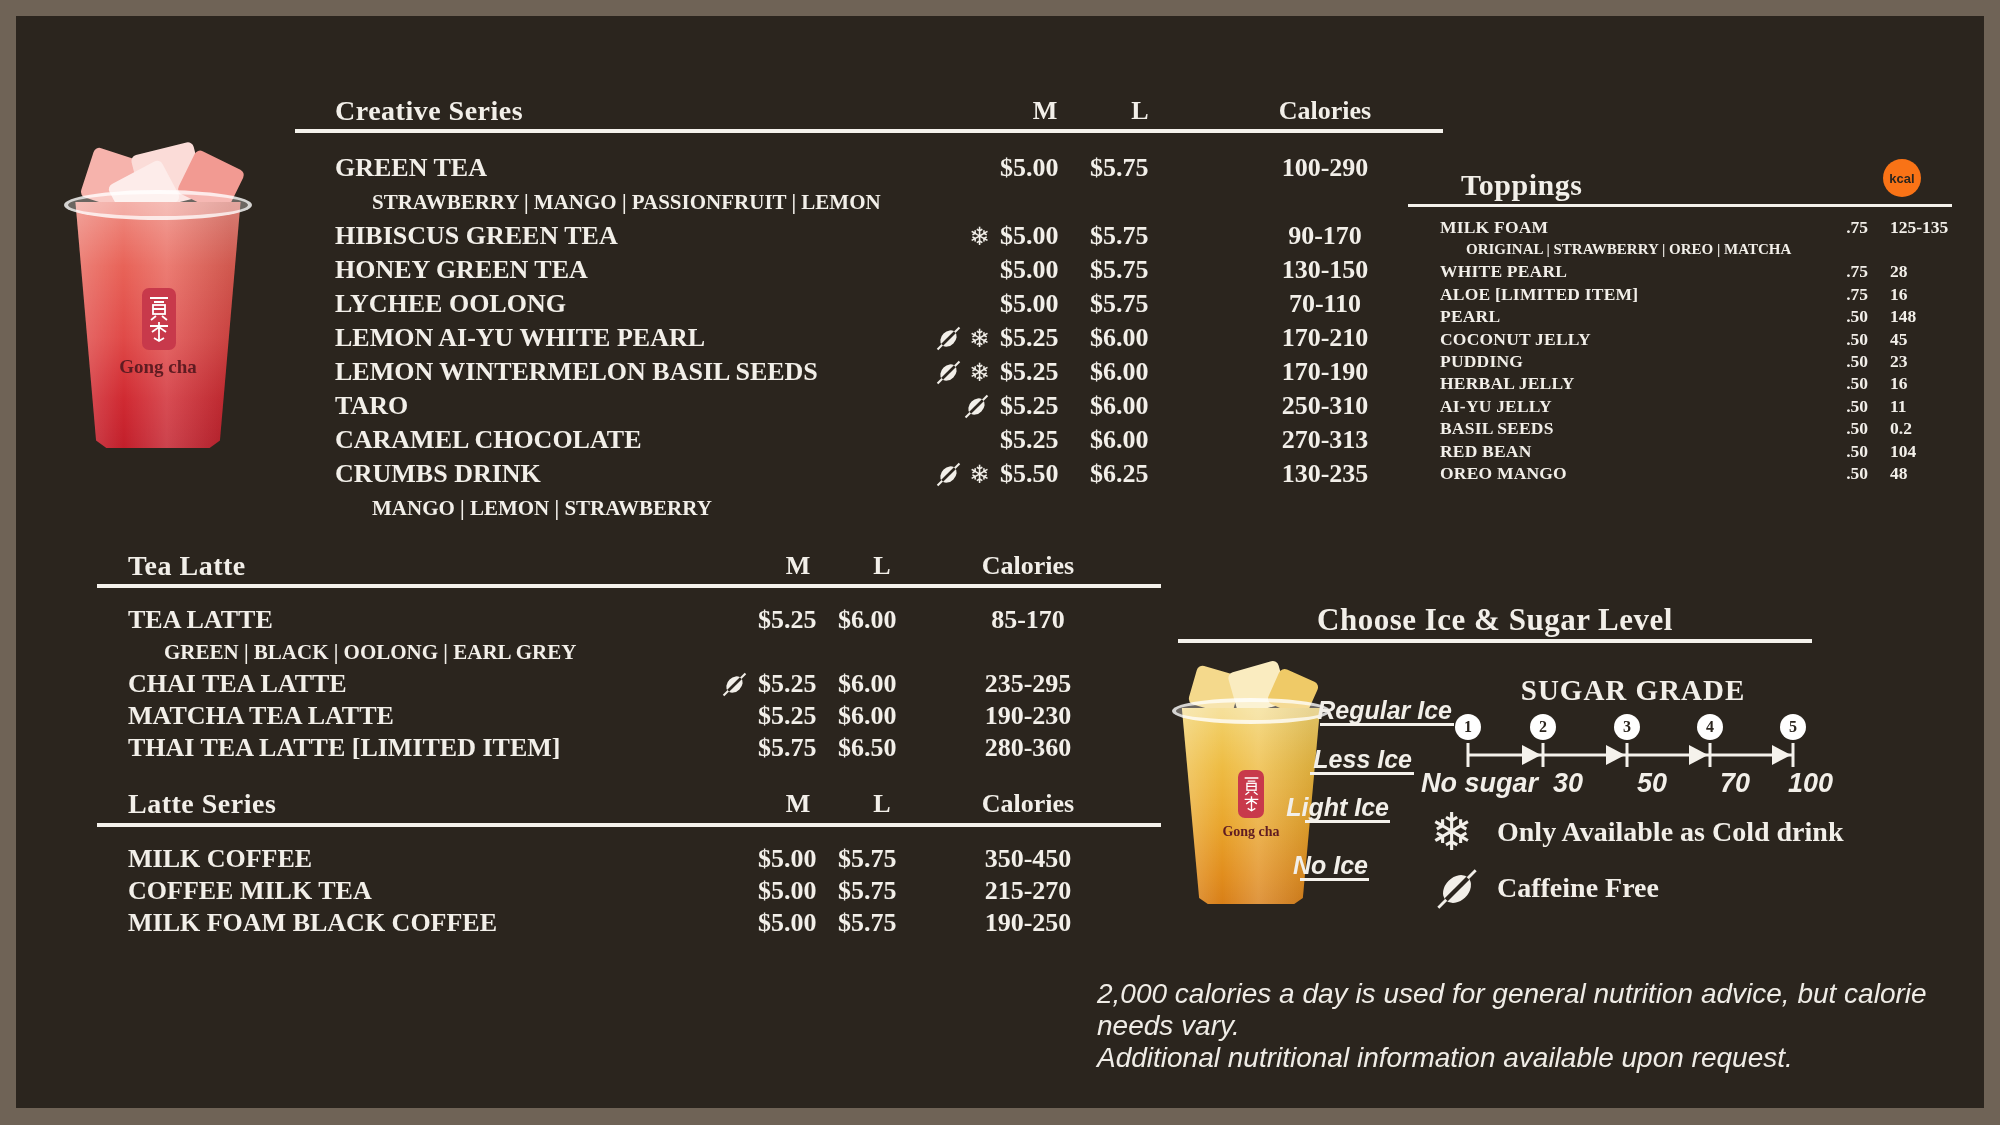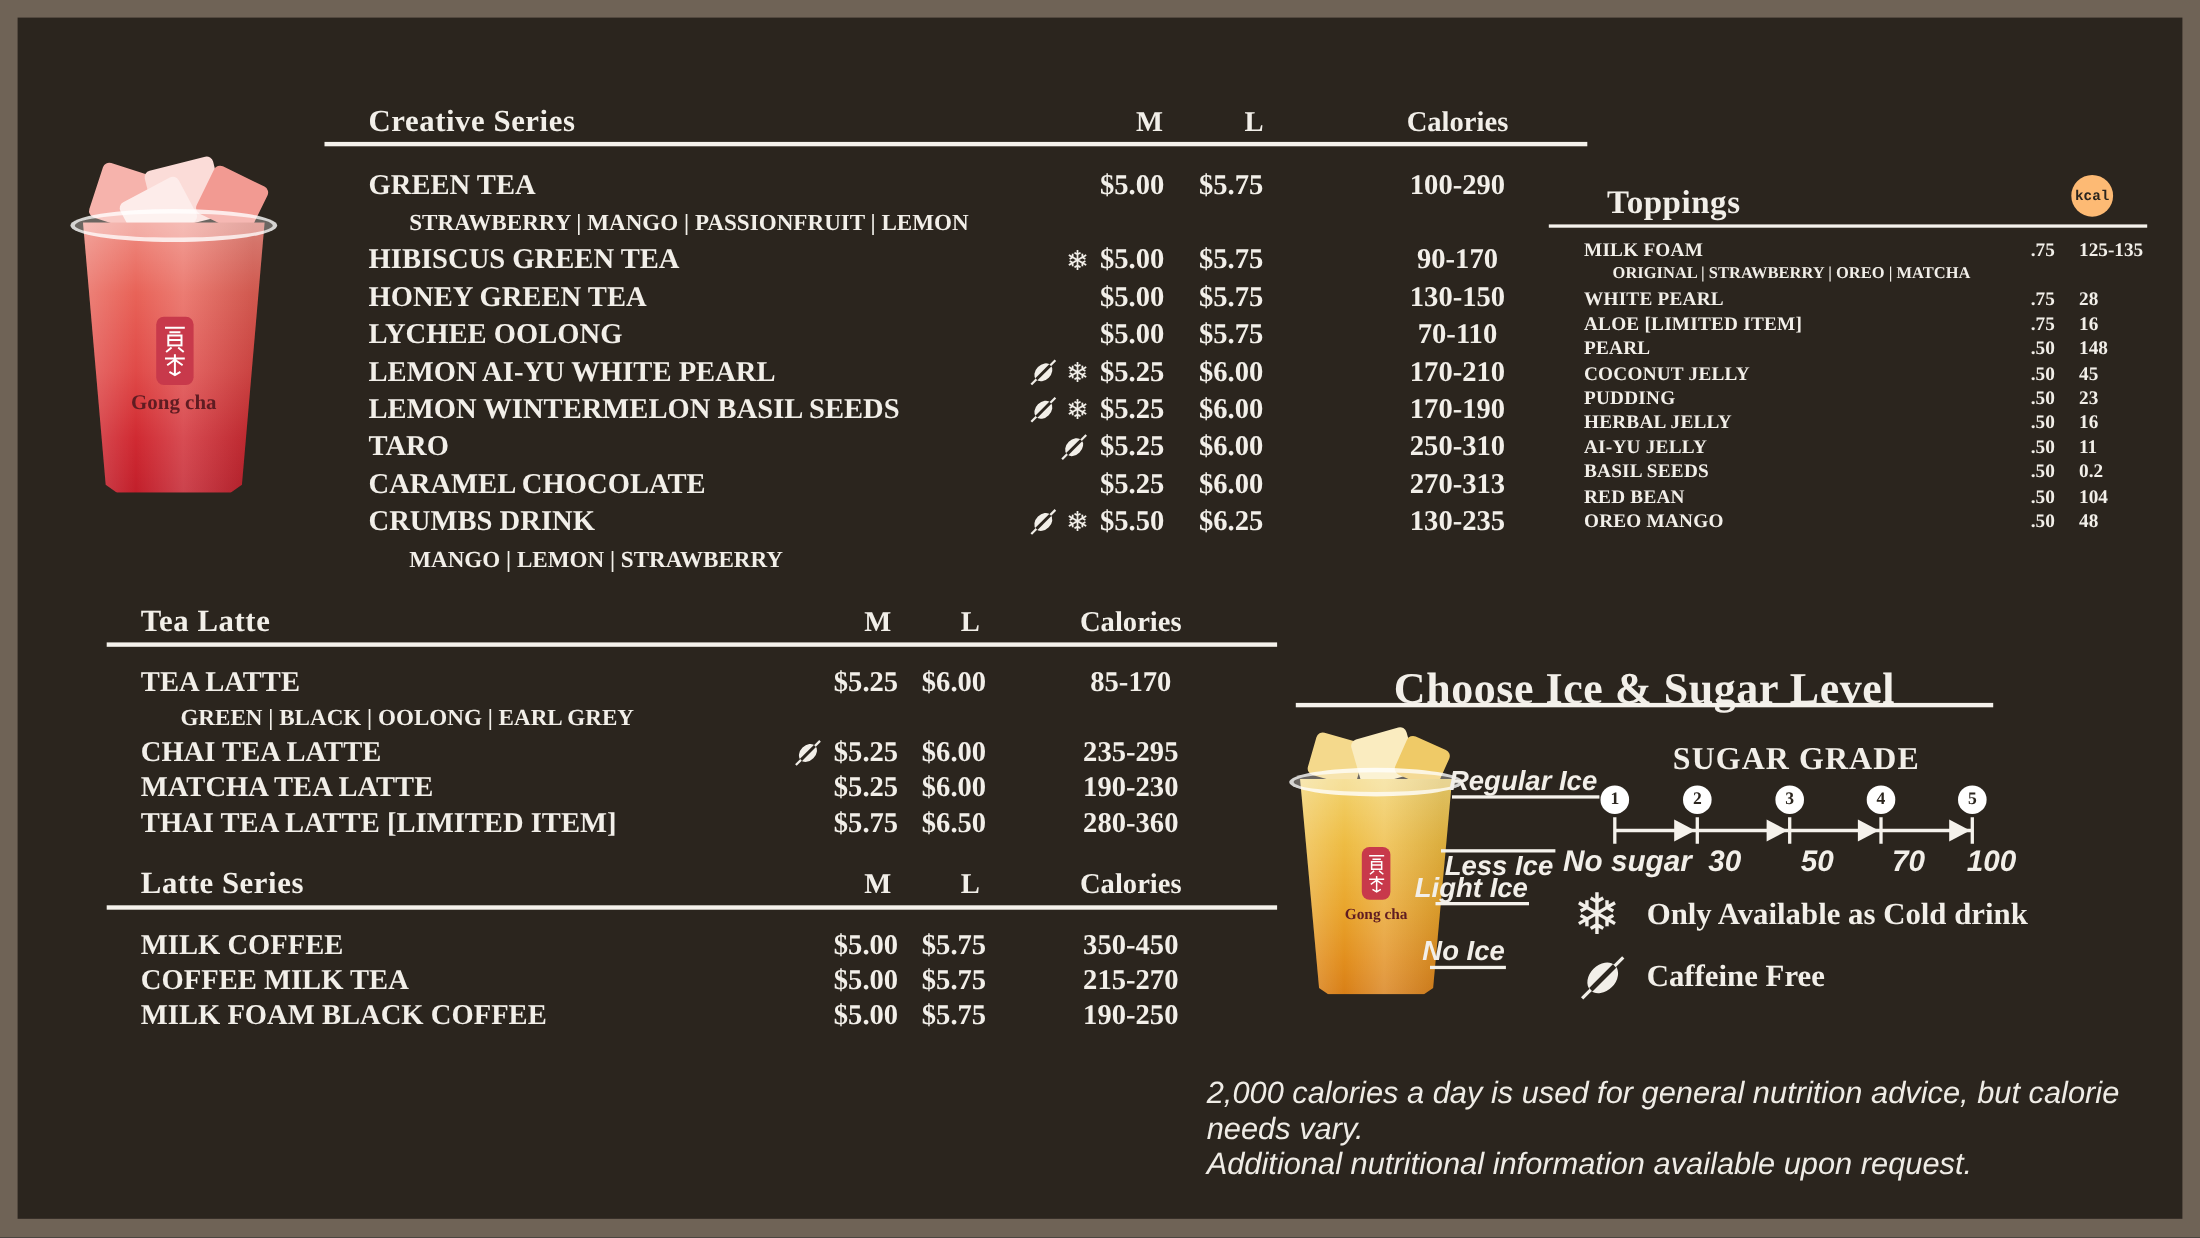--- a/index.html
+++ b/index.html
@@ -25,23 +25,23 @@
   .t-cols .sub{padding-left:36px;}
   .icons{display:flex;justify-content:flex-end;align-items:center;gap:7px;padding-right:10px;}
   .snow{font-family:"DejaVu Sans",sans-serif;font-size:25px;line-height:1;}
   .bean-icon svg{display:block;}
   
   .top-grid{display:grid;grid-template-columns:350px 78px 82px;align-items:center;height:22.4px;}
   .top-name{font-weight:bold;font-size:17.5px;white-space:nowrap;letter-spacing:.2px;}
   .top-price{font-weight:bold;font-size:17.5px;text-align:right;}
   .top-kcal{font-weight:bold;font-size:17.5px;text-align:left;padding-left:22px;}
   .top-sub{grid-column:1/4;font-weight:bold;font-size:15px;padding-left:26px;white-space:nowrap;}
-  .kcal-badge{position:absolute;width:38px;height:38px;border-radius:50%;background:#fdba74;
+  .kcal-badge{position:absolute;width:38px;height:38px;border-radius:50%;background:#f97316;
     display:flex;align-items:center;justify-content:center;
-    font-family:Liberation Mono, monospace;font-weight:bold;font-size:13px;color:#2b251e;}
+    font-family:Liberation Sans, sans-serif;font-weight:bold;font-size:13px;color:#2b251e;}
   
   .italic{font-family:"Liberation Sans","DejaVu Sans",sans-serif;font-style:italic;}
   .ice-label{position:absolute;font-size:25px;font-weight:600;text-align:right;white-space:nowrap;}
   .ice-line{position:absolute;background:#f5f2ec;height:3px;}
   .sugar-circle{position:absolute;width:26px;height:26px;border-radius:50%;background:#ffffff;
     display:flex;align-items:center;justify-content:center;font-weight:bold;font-size:16px;color:#2b251e;}
   .sugar-label{position:absolute;font-size:27px;font-weight:700;text-align:right;}
   .legend-text{position:absolute;font-weight:bold;font-size:28px;white-space:nowrap;}
   
   .cup{position:absolute;}
@@ -340,21 +340,21 @@
           <path d="M2 4 H20 M6 8 H16"></path>
             <rect x="5" y="11" width="12" height="9"></rect>
             <path d="M5 15 H17 M8 22 L3 26 M14 22 L19 26"></path>
           <path d="M2 32 H20 M11 28 V34 M4 38 L11 33 L18 38 M11 34 V47 M6 44 L11 47 L16 44"></path>
         </g>
       </svg>
     </div>
     <div class="wordmark" style="left:30px;top:206px;width:140px;font-size:19px;">Gong cha</div>
   </div>
 
-  <div class="abs hdr-title" style="left:1180px;top:602px;width:630px;text-align:center;font-size:40px;">Choose Ice &amp; Sugar Level</div>
+  <div class="abs hdr-title" style="left:1180px;top:602px;width:630px;text-align:center;font-size:31px;">Choose Ice &amp; Sugar Level</div>
   <div class="rule" style="left:1178px;top:639px;width:634px;"></div>
 
   <div class="cup" style="left:1168px;top:668px;width:166px;height:240px;">
     <div class="ice" style="left:24px;top:2px;width:46px;height:40px;background:#f4d98c;transform:rotate(16deg);"></div>
     <div class="ice" style="left:64px;top:-2px;width:52px;height:44px;background:#faecc0;transform:rotate(-16deg);"></div>
     <div class="ice" style="left:104px;top:6px;width:42px;height:38px;background:#efca67;transform:rotate(24deg);"></div>
     <div class="body" style="left:11px;top:40px;width:144px;height:196px;clip-path:polygon(2% 0,98% 0,86% 97%,80% 100%,20% 100%,14% 97%);background:linear-gradient(to bottom,#f2d36e 0%,#eebc43 30%,#e9a52c 60%,#e18d1d 85%,#d87f17 100%);"></div>
     <div class="body" style="left:11px;top:40px;width:144px;height:196px;clip-path:polygon(2% 0,98% 0,86% 97%,80% 100%,20% 100%,14% 97%);background:linear-gradient(to right,rgba(255,255,255,.25),rgba(255,255,255,0) 30%,rgba(255,255,255,.18) 55%,rgba(0,0,0,.08) 92%);"></div>
     <div class="rim" style="left:4px;top:30px;width:158px;height:26px;background:rgba(255,255,255,.30);border:4px solid rgba(255,255,255,.72);box-sizing:border-box;"></div>
     <div class="logo-rect" style="left:70px;top:102px;width:26px;height:48px;">
@@ -365,21 +365,21 @@
             <path d="M5 15 H17 M8 22 L3 26 M14 22 L19 26"></path>
           <path d="M2 32 H20 M11 28 V34 M4 38 L11 33 L18 38 M11 34 V47 M6 44 L11 47 L16 44"></path>
         </g>
       </svg>
     </div>
     <div class="wordmark" style="left:23px;top:156px;width:120px;font-size:14px;">Gong cha</div>
   </div>
 
   <div class="ice-label italic" style="left:1302px;top:696px;width:150px;">Regular Ice</div>
   <div class="ice-line" style="left:1320px;top:723px;width:134px;"></div>
-  <div class="ice-label italic" style="left:1292px;top:745px;width:120px;margin-top:28px;">Less Ice</div>
+  <div class="ice-label italic" style="left:1292px;top:745px;width:120px;">Less Ice</div>
   <div class="ice-line" style="left:1310px;top:772px;width:104px;"></div>
   <div class="ice-label italic" style="left:1279px;top:793px;width:110px;">Light Ice</div>
   <div class="ice-line" style="left:1305px;top:820px;width:85px;"></div>
   <div class="ice-label italic" style="left:1278px;top:851px;width:90px;">No Ice</div>
   <div class="ice-line" style="left:1300px;top:878px;width:69px;"></div>
 
   <div class="abs hdr-title" style="left:1478px;top:674px;width:310px;text-align:center;font-size:29px;letter-spacing:1px;">SUGAR GRADE</div>
   <div class="sugar-circle" style="left:1455px;top:714px;">1</div>
   <div class="sugar-circle" style="left:1530px;top:714px;">2</div>
   <div class="sugar-circle" style="left:1614px;top:714px;">3</div>

